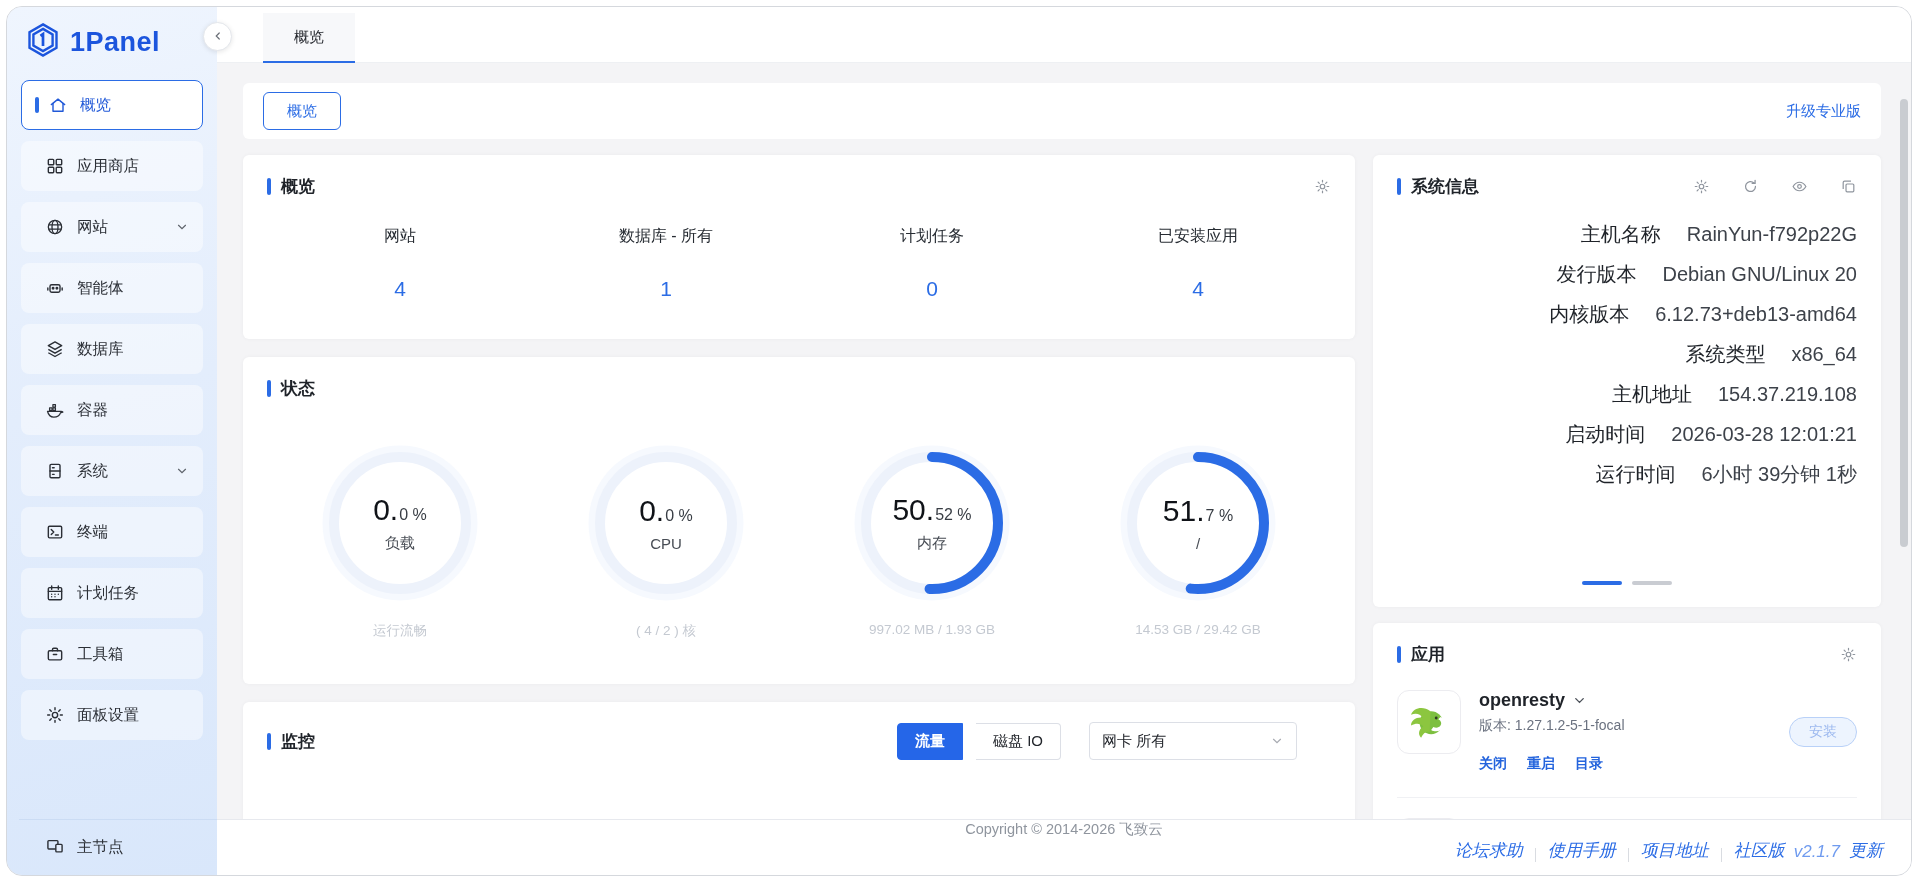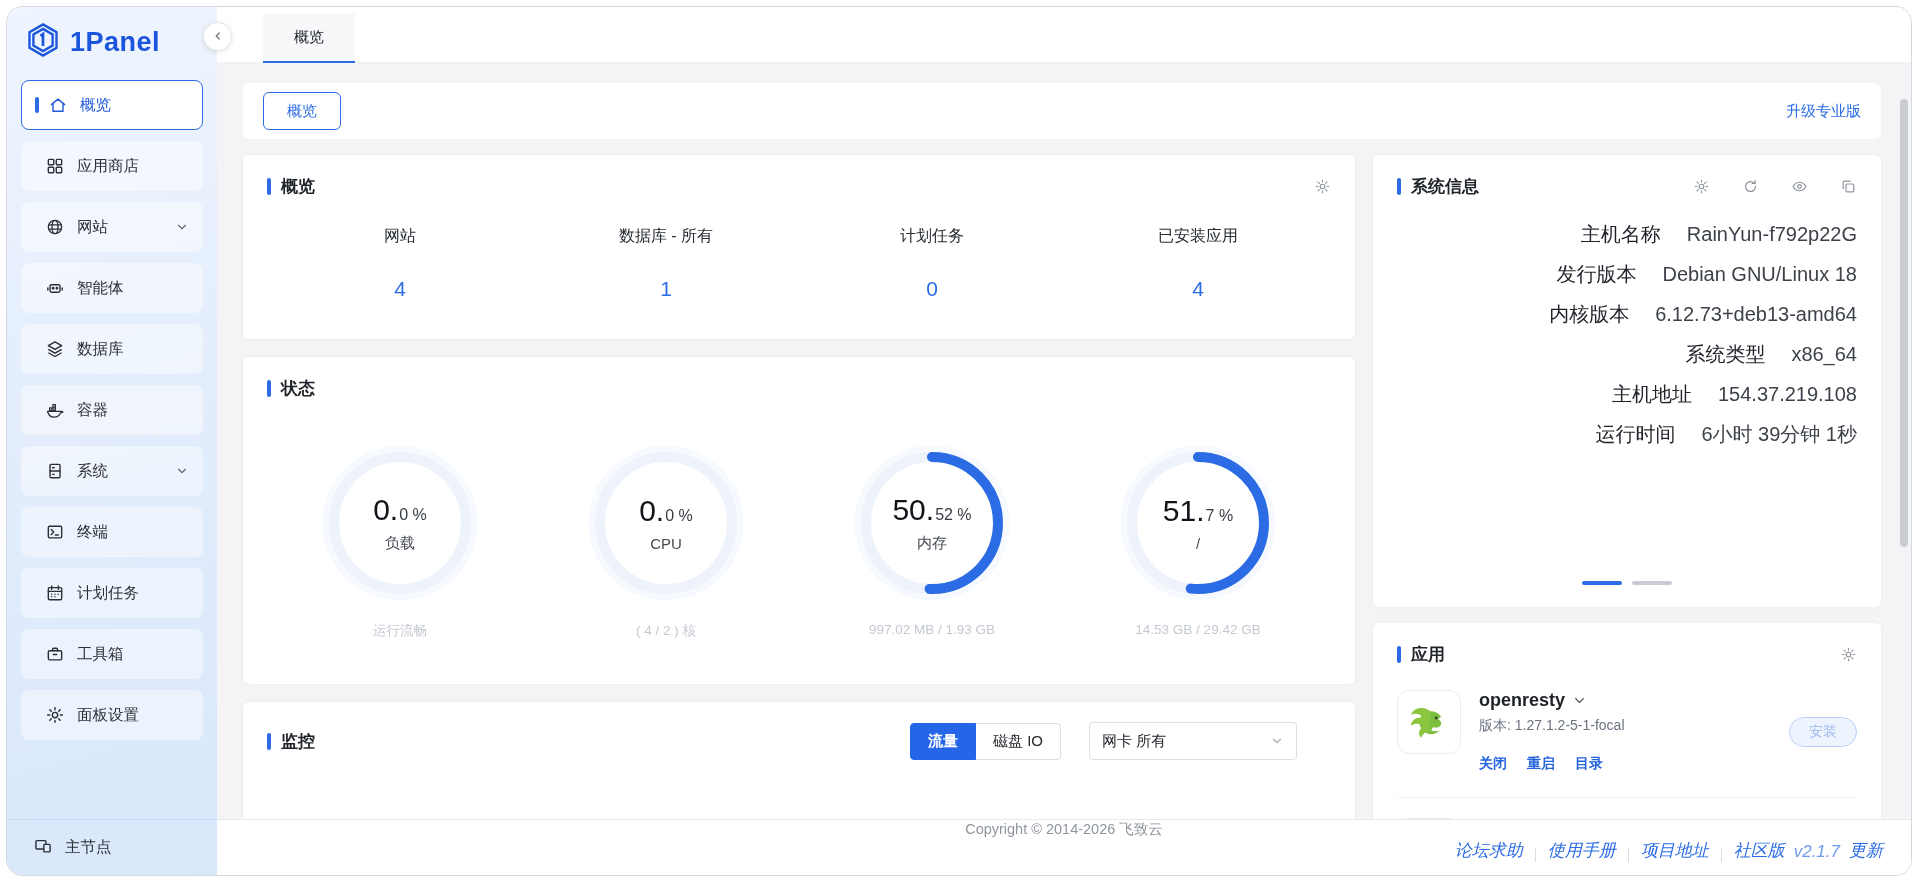--- a/index.html
+++ b/index.html
@@ -12,21 +12,21 @@
              background:linear-gradient(165deg,#eff5fe 0%,#e3edfc 45%,#d9e7fb 100%); z-index:2; }
   .logo { display:flex; align-items:center; gap:9px; padding:15px 0 8px 18px; }
   .logo-text { font-size:27px; font-weight:800; color:#1c55dd; letter-spacing:.5px; }
   .menu { padding:10px 14px 0; }
   .menu-item { height:50px; margin-bottom:11px; border-radius:8px; background:rgba(255,255,255,.45);
                display:flex; align-items:center; padding:0 14px 0 24px; color:#2b2f36; font-size:15.5px; cursor:pointer; }
   .menu-item .mi-icon { width:20px; height:20px; margin-right:12px; display:flex; align-items:center; }
   .menu-item.active { background:#fff; border:1.5px solid #2b6ce5; color:#2159d8; padding-left:13px; }
   .mini-bar { width:4px; height:16px; border-radius:2px; background:#2b6ce5; margin-right:9px; }
   .mi-chevron { margin-left:auto; display:flex; color:#5f646c; }
-  .sidebar-bottom { position:absolute; bottom:0; left:0; right:0; height:56px; border-top:1px solid #cbdcf4;
+  .sidebar-bottom { position:absolute; bottom:0; left:12px; right:0; height:56px; border-top:1px solid #cbdcf4;
                     display:flex; align-items:center; gap:12px; padding-left:26px; font-size:15.5px; color:#2b2f36; cursor:pointer; }
   .collapse-btn { position:absolute; left:196px; top:15px; width:29px; height:29px; border-radius:50%;
                   background:#fff; border:1px solid #e3e6eb; box-shadow:0 1px 5px rgba(0,0,0,.10);
                   display:flex; align-items:center; justify-content:center; color:#6a6f77; z-index:6;
                   font-size:15px; cursor:pointer; }
 
   
   .tabbar { position:absolute; left:210px; top:0; right:0; height:56px; background:#fff; border-bottom:1px solid #eef0f3; }
   .tab { position:absolute; left:46px; top:6px; width:92px; height:50px; background:#f7f8fa;
          display:flex; align-items:center; justify-content:center; font-size:15px; color:#23262c;
@@ -68,21 +68,21 @@
   .gauge-center { position:absolute; inset:0; display:flex; flex-direction:column; align-items:center; justify-content:center; }
   .gauge-val { display:flex; align-items:baseline; }
   .gv-int { font-size:30px; color:#101318; font-weight:500; }
   .gv-dec { font-size:16px; color:#383d44; font-weight:500; margin-left:1px; }
   .gauge-label { margin-top:7px; font-size:15px; color:#474c54; }
   .gauge-caption { margin-top:20px; font-size:13.5px; color:#c4c9d1; }
 
   
   .monitor-card { min-height:220px; }
   .m-controls { display:flex; align-items:center; margin-left:auto; margin-right:34px; }
-  .tg-group { display:flex; }
+  .tg-group { display:flex;gap:13px; }
   .tg-btn { height:37px; padding:0 17px; font-size:15px; display:flex; align-items:center;
             border:1px solid #dcdfe6; background:#fff; color:#23262c; cursor:pointer; }
   .tg-btn.first { border-radius:4px 0 0 4px; }
   .tg-btn.last  { border-radius:0 4px 4px 0; border-left:none; }
   .tg-btn.active { background:#2566e8; border-color:#2566e8; color:#fff; font-weight:600; }
   .net-select { width:208px; height:38px; margin-left:28px; border:1px solid #dcdfe6; border-radius:4px;
                 background:#fff; display:flex; align-items:center; padding:0 12px; font-size:15px; color:#23262c; cursor:pointer;gap:48px; }
   .sel-chevron { margin-left:auto; color:#a8abb2; display:flex; }
 
   
@@ -488,33 +488,37 @@
             </span>
           </div>
 
           <div class="sys-rows">
             <div class="sys-row">
               <span class="sys-label">主机名称</span>
               <span class="sys-value">RainYun-f792p22G</span>
             </div>
             <div class="sys-row">
               <span class="sys-label">发行版本</span>
-              <span class="sys-value">Debian GNU/Linux 18</span>
+              <span class="sys-value">Debian GNU/Linux 20</span>
             </div>
             <div class="sys-row">
               <span class="sys-label">内核版本</span>
               <span class="sys-value">6.12.73+deb13-amd64</span>
             </div>
             <div class="sys-row">
               <span class="sys-label">系统类型</span>
               <span class="sys-value">x86_64</span>
             </div>
             <div class="sys-row">
               <span class="sys-label">主机地址</span>
               <span class="sys-value">154.37.219.108</span>
+            </div>
+            <div class="sys-row">
+              <span class="sys-label">启动时间</span>
+              <span class="sys-value">2026-03-28 12:01:21</span>
             </div>
             <div class="sys-row">
               <span class="sys-label">运行时间</span>
               <span class="sys-value">6小时 39分钟 1秒</span>
             </div>
           </div>
 
           <div class="pager">
             <span class="dash on"></span>
             <span class="dash off"></span>

